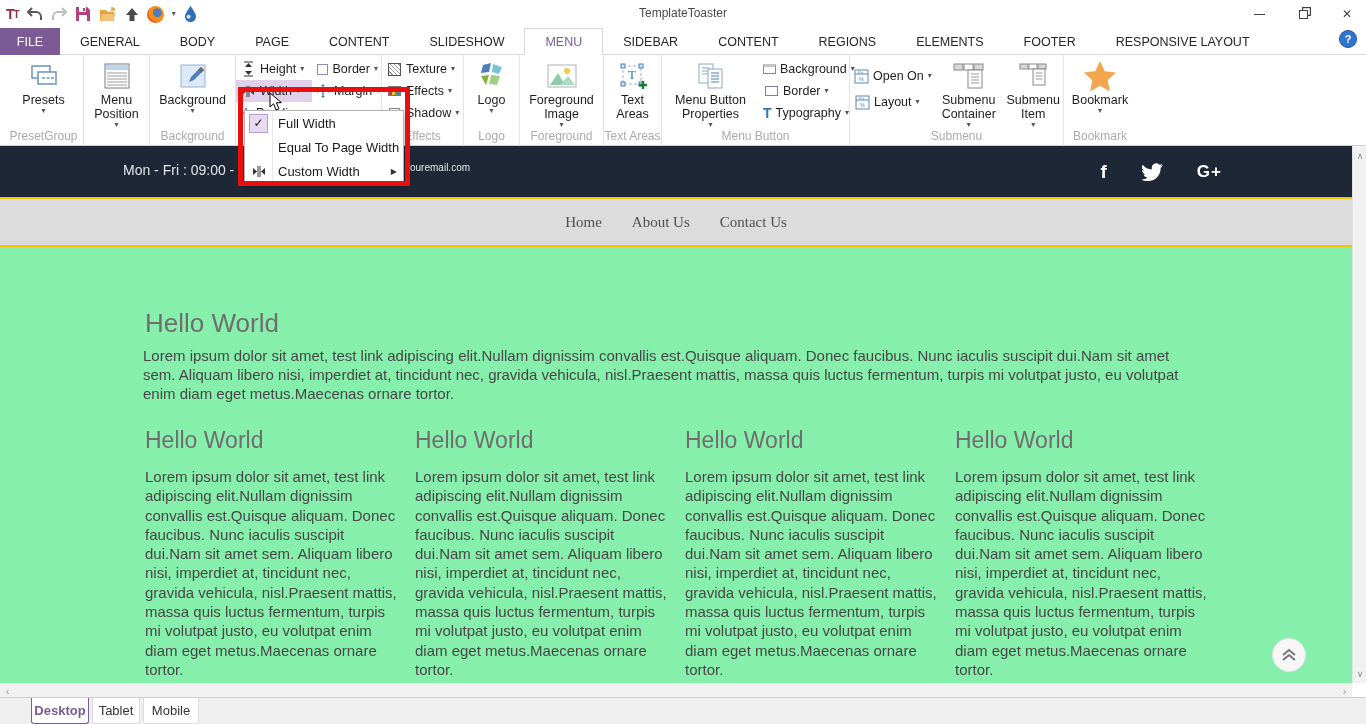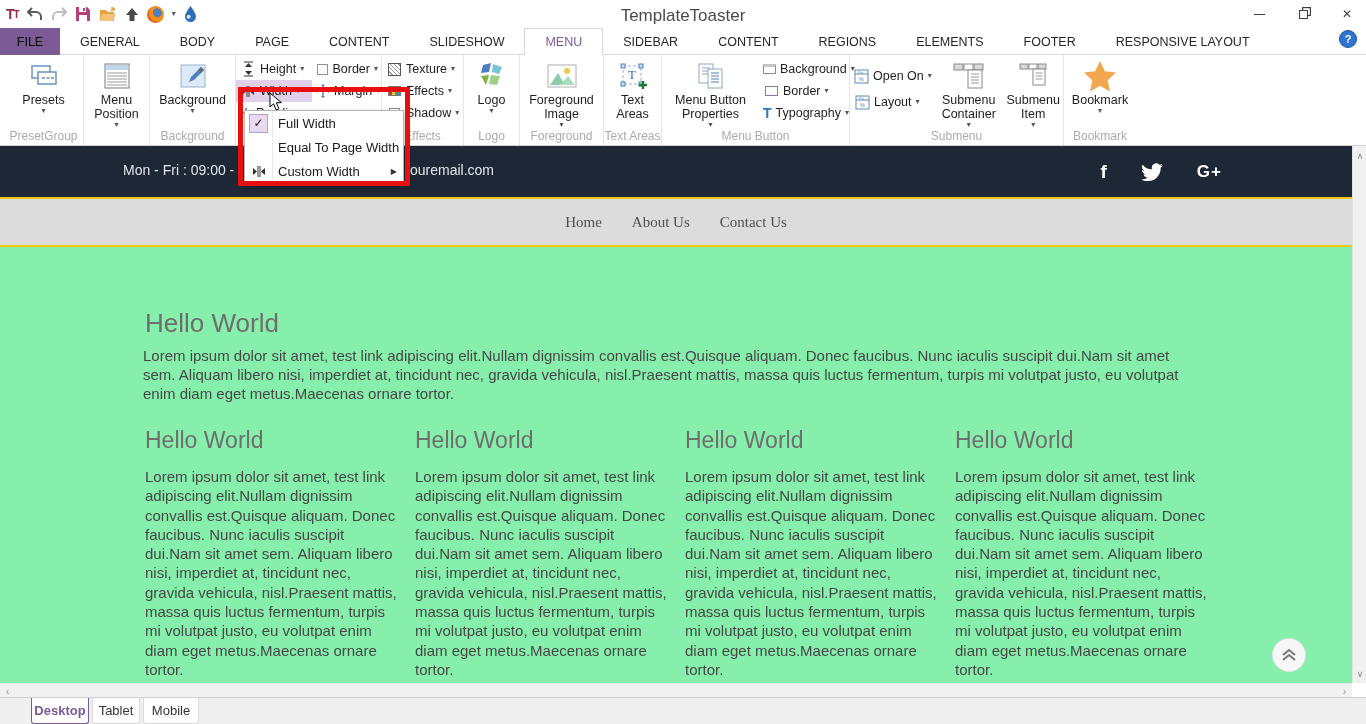--- a/index.html
+++ b/index.html
@@ -6,30 +6,30 @@
   html,body { width:1366px; height:724px; overflow:hidden; background:#fff;
               font-family:"Liberation Sans", sans-serif; }
   .app { position:relative; width:1366px; height:724px; background:#fff; }
 
   
   .titlebar { position:absolute; left:0; top:0; width:1366px; height:28px; background:#fff; }
   .qat { position:absolute; left:6px; top:3px; height:22px; display:flex; align-items:center; gap:8px; }
   .qat span { display:inline-flex; align-items:center; justify-content:center; }
   .tt-logo { font-weight:bold; color:#8e2c44; font-size:14px; letter-spacing:-1px; }
   .tt-logo small { font-size:10px; }
-  .app-title { position:absolute; left:0; right:0; top:6px; text-align:center; font-size:17px; color:#4a4a4a; }
+  .app-title { position:absolute; left:0; right:0; top:6px; text-align:center; font-size:12px; color:#4a4a4a; }
   .wincontrols { position:absolute; right:8px; top:0; height:28px; display:flex; align-items:center; gap:22px; }
   .wc { width:22px; height:18px; display:flex; align-items:center; justify-content:center; color:#404040; font-size:12px; cursor:default; }
   .wc-min i { display:block; width:11px; height:0; border-top:1.5px solid #404040; }
   .wc-rest i { display:block; width:9px; height:9px; border:1.2px solid #404040; box-shadow:3px -3px 0 -1.2px #fff, 3px -3px 0 0 #404040; }
 
   
   .tabrow { position:absolute; left:0; top:28px; width:1366px; height:27px; display:flex; border-bottom:1px solid #d9d9d9; background:#fff; }
   .rtab { height:27px; display:flex; align-items:center; padding:0 20px; font-size:12.5px; color:#262626; cursor:default; }
-  .rtab.file { background:#7c5a96; color:#000000; width:60px; justify-content:center; padding:12px; }
+  .rtab.file { background:#7c5a96; color:#ffffff; width:60px; justify-content:center; padding:12px; }
   .rtab.active { background:#fff; color:#7c5a96; border:1px solid #d9d9d9; border-bottom:1px solid #fff; height:28px; }
   .helpbtn { position:absolute; right:9px; top:30px; width:18px; height:18px; border-radius:50%; background:#2f74d0; border:1px solid #1d55a5; color:#fff; font-size:11px; font-weight:bold; display:flex; align-items:center; justify-content:center; }
 
   
   .ribbon { position:absolute; left:0; top:55px; width:1366px; height:91px; background:#fff; border-bottom:1px solid #cfcfcf; display:flex; padding-left:4px; }
   .grp { position:relative; height:90px; border-right:1px solid #e4e4e4; padding-bottom:16px; }
   .grp-label { position:absolute; left:0; right:0; bottom:2px; text-align:center; font-size:12px; color:#ababab; white-space:nowrap; }
   .grp-body { display:flex; height:72px; align-items:flex-start; }
   .bigbtn { display:flex; flex-direction:column; align-items:center; text-align:center; padding-top:4px; cursor:default; }
   .bigbtn .bicon { height:34px; display:flex; align-items:center; justify-content:center; }
@@ -47,21 +47,21 @@
   .ditem { position:relative; display:flex; align-items:center; height:24px; font-size:13px; color:#1a1a1a; cursor:default; }
   .ditem .dicon { width:27px; display:flex; align-items:center; justify-content:center; }
   .ditem .chk { width:19px; height:19px; background:#e6d9f0; border:1px solid #b89cd0; display:flex; align-items:center; justify-content:center; font-size:12px; color:#222; }
   .ditem .dlabel { padding-left:6px; }
   .ditem .subarr { position:absolute; right:6px; font-size:8px; color:#333; }
   .cursor-svg { position:absolute; left:269px; top:92px; z-index:70; pointer-events:none; }
 
   
   .topbar { position:absolute; left:0; top:146px; width:1352px; height:51px; background:#1d2735; }
   .topbar .t-left { position:absolute; left:123px; top:16px; font-size:14px; color:#e2e6ea; }
-  .topbar .t-right { position:absolute; left:410px; top:16px; font-size:14px; color:#e2e6ea; }
+  .topbar .t-right { position:absolute; left:410px; top:16px; font-size:10px; color:#e2e6ea; }
   .social { position:absolute; right:130px; top:0; height:51px; display:flex; align-items:center; gap:34px; color:#fff; }
   .social .fb { font-size:19px; font-weight:bold; }
   .social .gp { font-size:17px; font-weight:bold; letter-spacing:1px; }
   .menubar { position:absolute; left:0; top:197px; width:1352px; height:50px; background:#dcdcdc; border-top:2px solid #f0c70a; border-bottom:2px solid #f0c70a; display:flex; align-items:center; justify-content:center; gap:30px; }
   .mitem { font-size:15px; color:#4f4f4f; cursor:default;font-family:Liberation Serif, serif; }
 
   .content { position:absolute; left:0; top:247px; width:1352px; height:436px; background:#86efac; }
   .h1 { position:absolute; left:145px; top:61px; font-size:26px; color:#6e6e6e; font-weight:400; }
   .intro-p { position:absolute; left:143px; top:99px; width:1056px; font-size:15px; color:#474747; line-height:19px; }
   .col { position:absolute; top:180px; width:254px; }

